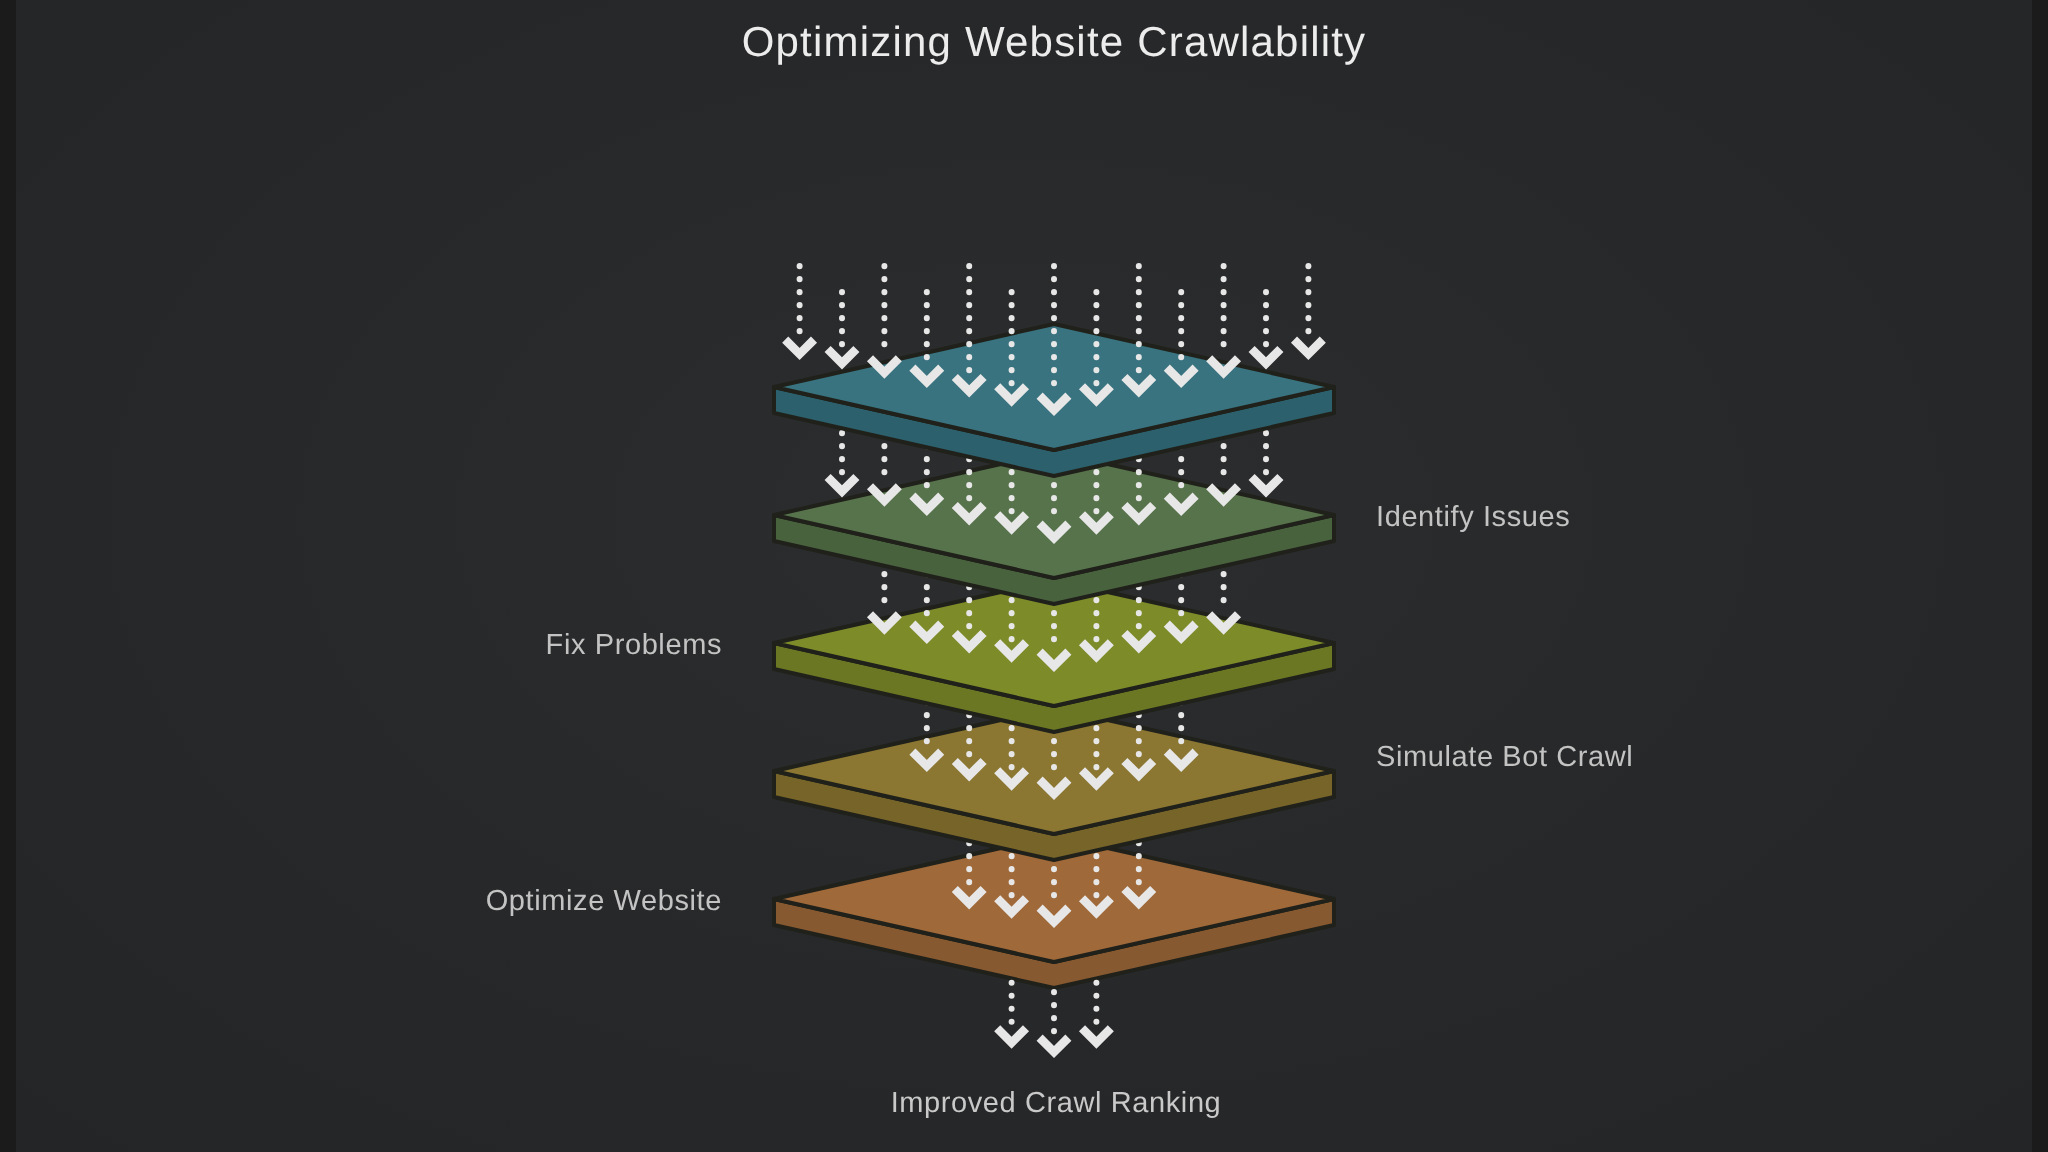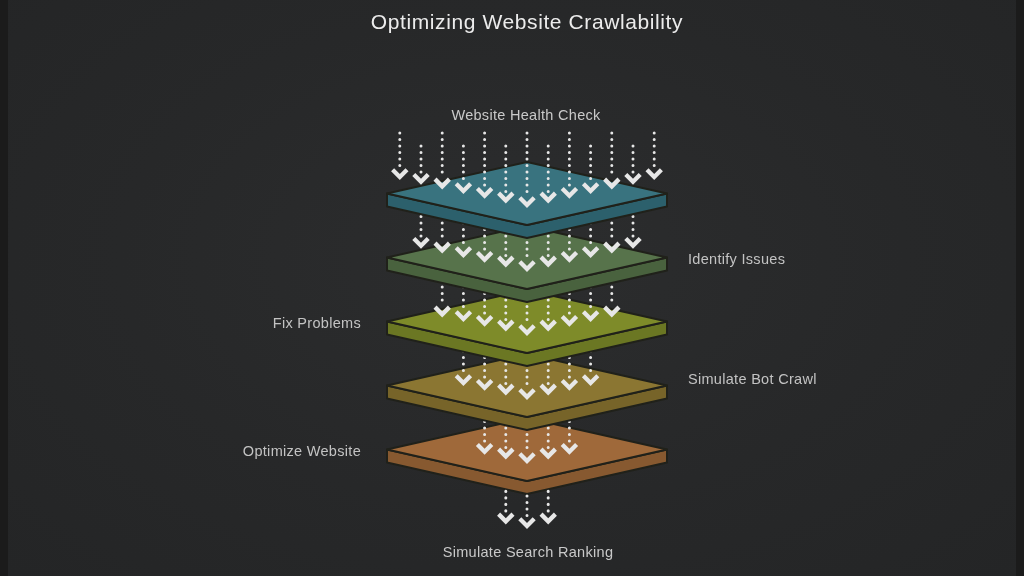--- a/index.html
+++ b/index.html
@@ -161,21 +161,20 @@
         <polyline points="596.5999999999999,179.144 603.8,186.344 611,179.144" fill="none" stroke="#e7e7e7" stroke-width="4.3" stroke-linejoin="miter"></polyline>
         <line x1="625" y1="146" x2="625" y2="173.68" stroke="#e7e7e7" stroke-width="3" stroke-linecap="round" stroke-dasharray="0.1 6.4"></line>
         <polyline points="617.8,174.48000000000002 625,181.68 632.2,174.48000000000002" fill="none" stroke="#e7e7e7" stroke-width="4.3" stroke-linejoin="miter"></polyline>
         <line x1="646.2" y1="133" x2="646.2" y2="169.016" stroke="#e7e7e7" stroke-width="3" stroke-linecap="round" stroke-dasharray="0.1 6.4"></line>
         <polyline points="639,169.816 646.2,177.016 653.4000000000001,169.816" fill="none" stroke="#e7e7e7" stroke-width="4.3" stroke-linejoin="miter"></polyline>
       </g>
     </svg>
 
   <div class="title">Optimizing Website Crawlability</div>
 
-  <div id="lbl-input" class="flow-lbl">Website Health Check</div>
 
   <div id="lbl-layer1" class="layer-lbl lbl-right">Identify Issues</div>
   <div id="lbl-layer2" class="layer-lbl lbl-left">Fix Problems</div>
   <div id="lbl-layer3" class="layer-lbl lbl-right">Simulate Bot Crawl</div>
   <div id="lbl-layer4" class="layer-lbl lbl-left">Optimize Website</div>
 
-  <div id="lbl-output" class="flow-lbl">Simulate Search Ranking</div>
+  <div id="lbl-output" class="flow-lbl">Improved Crawl Ranking</div>
 </div>
 
 </body></html>

